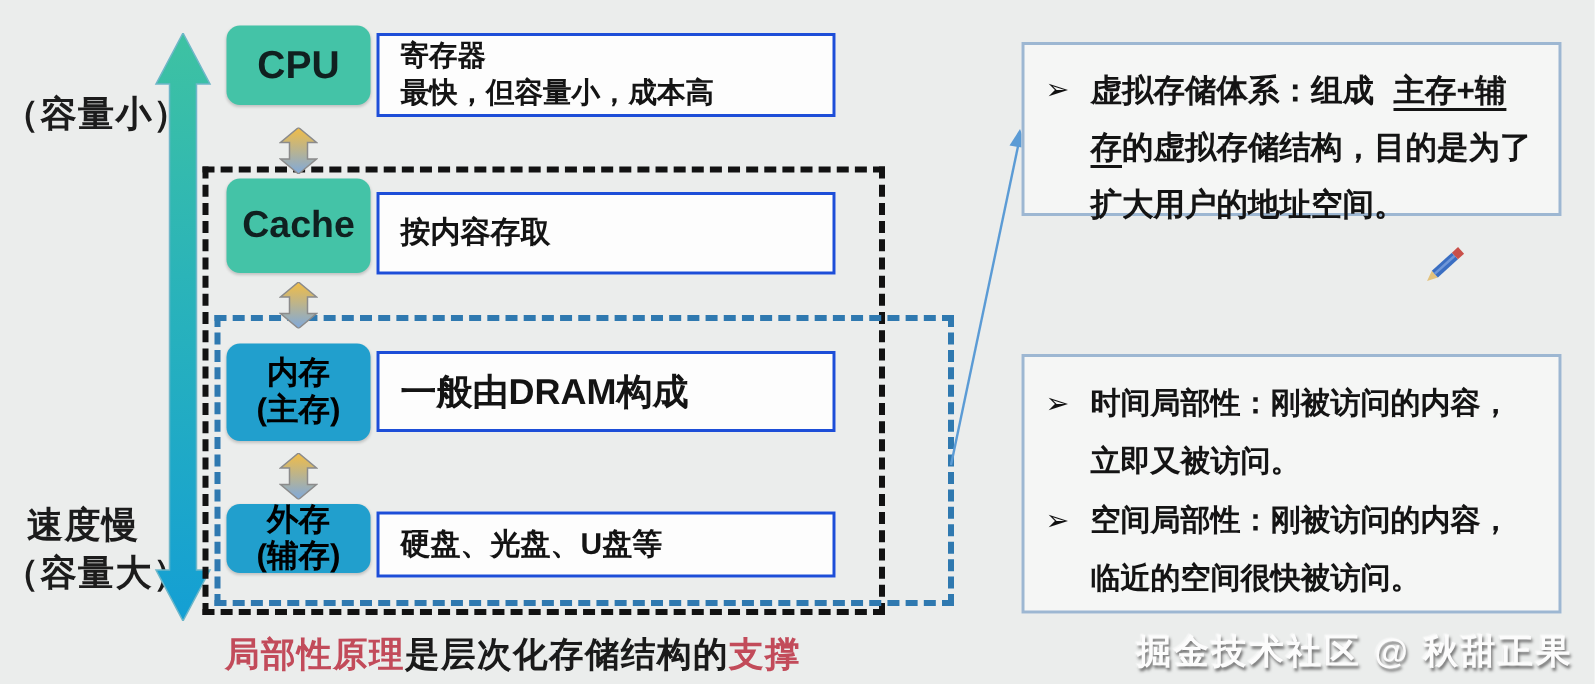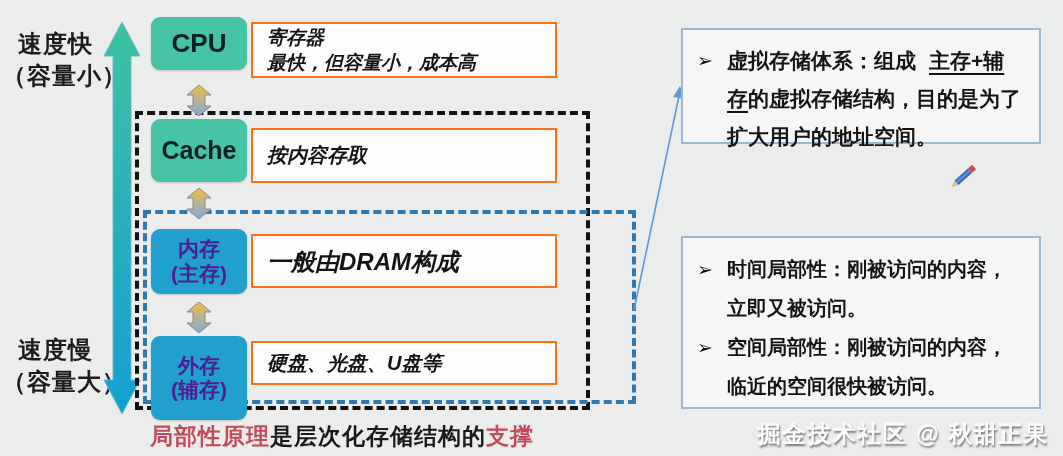--- a/index.html
+++ b/index.html
@@ -10,26 +10,26 @@
   
   .axis-label{font-size:24px;font-weight:600;color:#1c1c1c;white-space:nowrap;letter-spacing:1px;}
 
   
   .levelbox{left:151px;width:96px;border-radius:9px;display:flex;flex-direction:column;
             align-items:center;justify-content:center;line-height:1.15;
             box-shadow:0 1px 2px rgba(0,0,0,.18);}
   .levelbox.teal{background:#44c3a7;}
   .levelbox.blue{background:#219fcd;}
   .levelbox .big{font-size:26px;font-weight:bold;color:#102020;}
-  .levelbox .med{font-size:21px;font-weight:bold;color:#4c1d95;}
+  .levelbox .med{font-size:21px;font-weight:bold;color:#000000;}
 
   
-  .descbox{left:251px;width:306px;background:#fdfdfd;border:2px solid #f97316;
+  .descbox{left:251px;width:306px;background:#fdfdfd;border:2px solid #1d4ed8;
            box-sizing:border-box;display:flex;flex-direction:column;justify-content:center;
-           padding-left:14px;font-weight:600;color:#141414;font-style:italic;}
+           padding-left:14px;font-weight:600;color:#141414;}
   .descbox .l1{font-size:19px;line-height:25px;}
 
   
   .dash-black{border:4px dashed #121212;box-sizing:border-box;}
   .dash-blue{border:4px dashed #2f79b0;box-sizing:border-box;}
 
   
   .notebox{background:#f5f6f5;border:2px solid #9db7d2;box-sizing:border-box;
            padding:12px 14px 8px 14px;font-weight:600;color:#141414;}
   .note-item{display:flex;}
@@ -46,21 +46,20 @@
 
   
   .watermark{font-size:23px;font-weight:bold;color:#fcfcfc;letter-spacing:2px;
              text-shadow:1px 2px 2px rgba(110,110,110,.95), -1px -1px 1px rgba(255,255,255,.6);}
 </style>
 </head>
 <body>
 
 <div class="stage">
 
-  <div class="abs axis-label" style="left:18px;top:28px;">速度快</div>
   <div class="abs axis-label" style="left:2px;top:60px;">（容量小）</div>
   <div class="abs axis-label" style="left:18px;top:334px;">速度慢</div>
   <div class="abs axis-label" style="left:2px;top:366px;">（容量大）</div>
 
   <svg class="abs" style="left:98px;top:22px;" width="48" height="392" viewBox="0 0 48 392">
     <defs>
       <linearGradient id="gBig" x1="0" y1="0" x2="0" y2="1">
         <stop offset="0" stop-color="#3ec2a2"></stop>
           <stop offset="0.5" stop-color="#27b1bd"></stop>
           <stop offset="1" stop-color="#149fd4"></stop>
@@ -76,21 +75,21 @@
   <div class="abs levelbox teal" style="top:17px;height:53px;">
     <span class="big">CPU</span>
   </div>
   <div class="abs levelbox teal" style="top:119px;height:63px;">
     <span class="big" style="font-size:25px;">Cache</span>
   </div>
   <div class="abs levelbox blue" style="top:229px;height:65px;">
     <span class="med">内存</span>
     <span class="med">(主存)</span>
   </div>
-  <div class="abs levelbox blue" style="top:336px;height:84px;">
+  <div class="abs levelbox blue" style="top:336px;height:46px;">
     <span class="med">外存</span>
     <span class="med">(辅存)</span>
   </div>
 
   <div class="abs descbox" style="top:22px;height:56px;">
     <span class="l1">寄存器</span>
     <span class="l1">最快，但容量小，成本高</span>
   </div>
   <div class="abs descbox" style="top:128px;height:55px;">
     <span class="l1" style="font-size:20px;">按内容存取</span>

